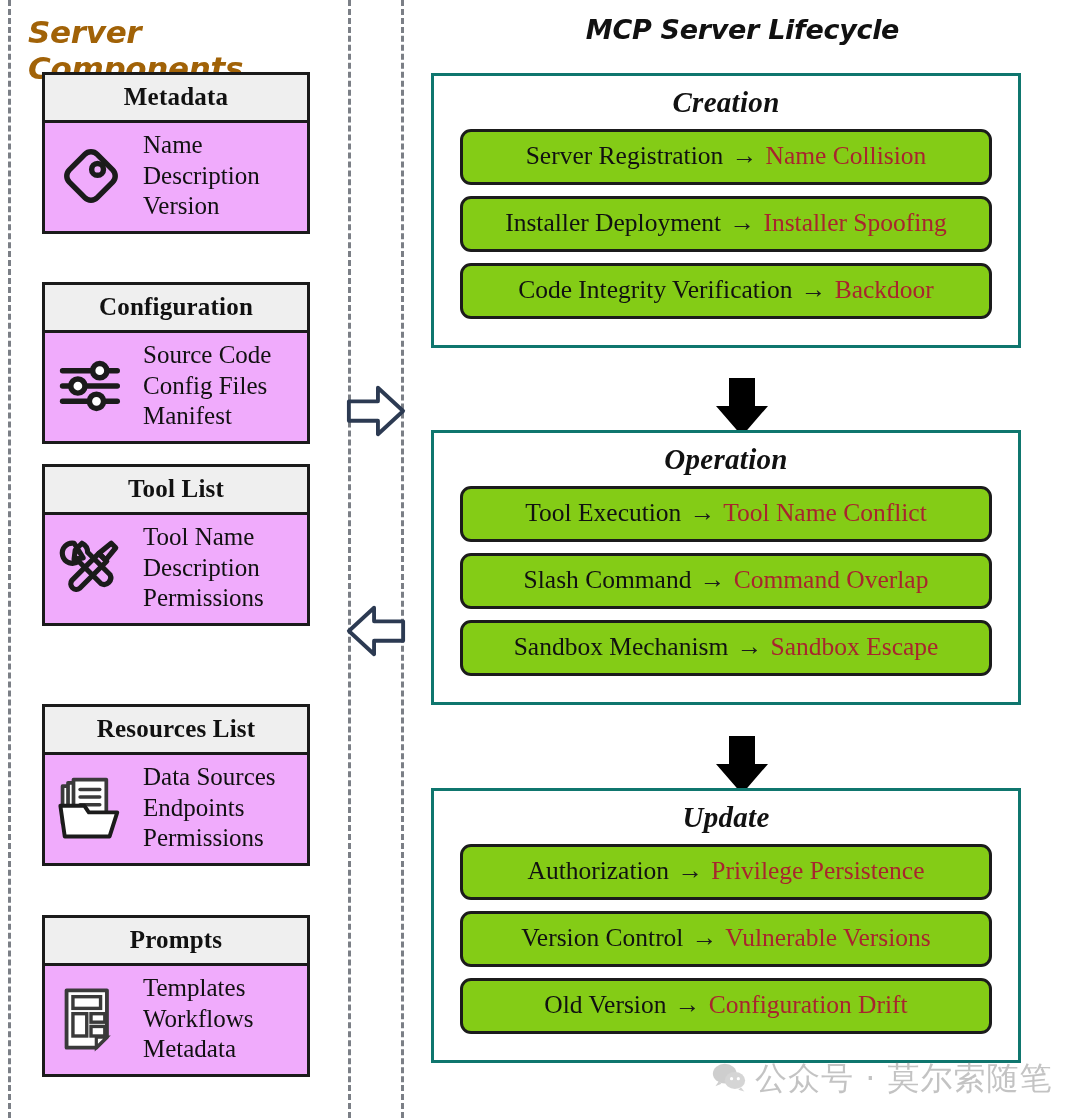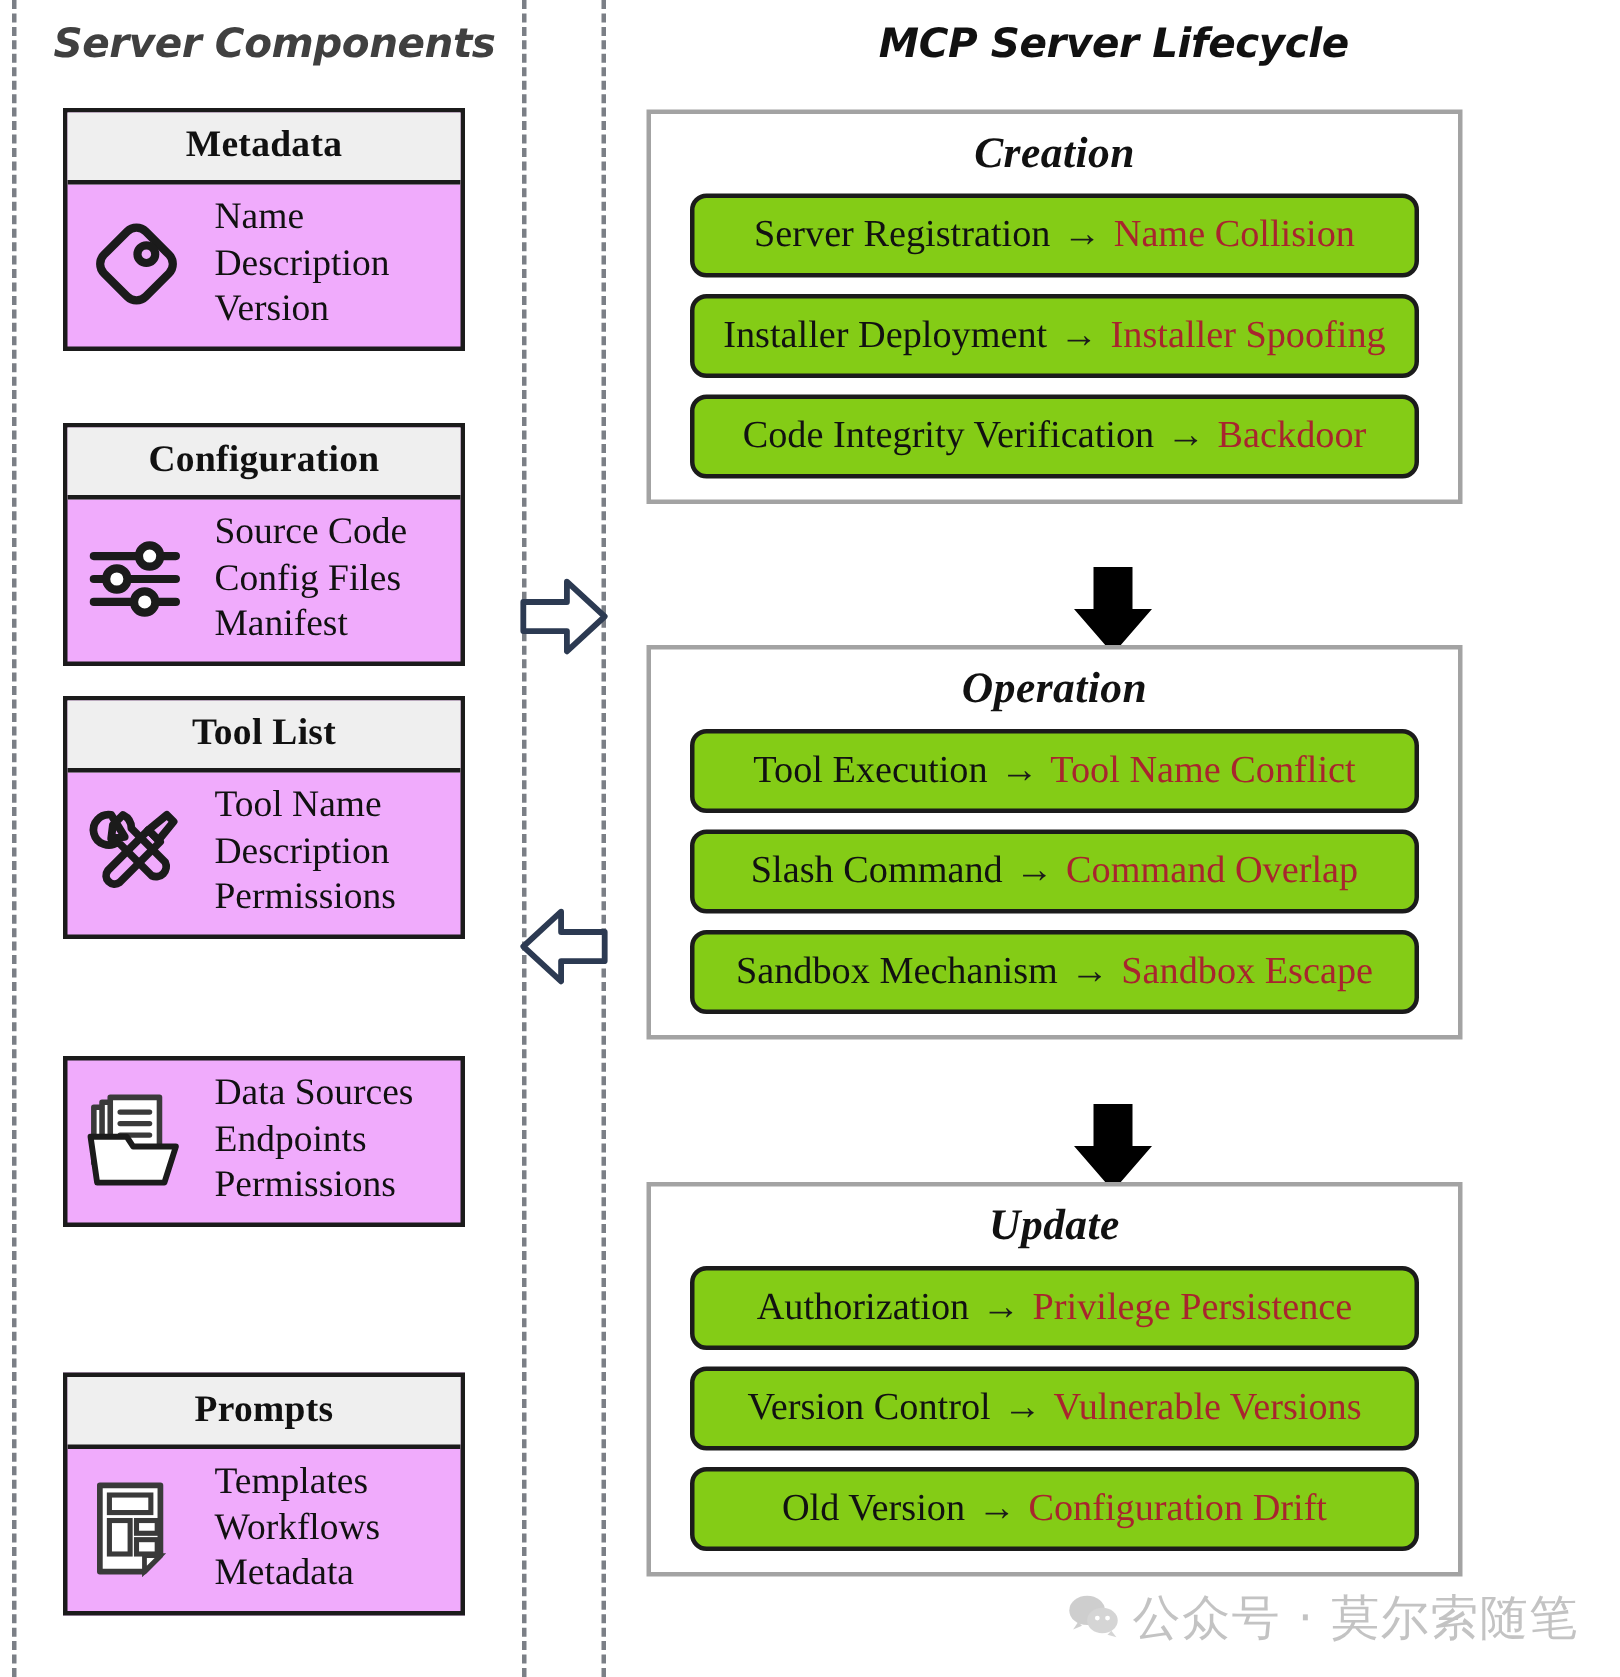--- a/index.html
+++ b/index.html
@@ -33,25 +33,25 @@
     position: absolute;
     left: 28px;
     top: 0;
     width: 310px;
     height: 1118px;
   }
   #left-title {
     font-family: "DejaVu Sans", sans-serif;
     font-weight: bold;
     font-style: italic;
-    font-size: 27px;
-    text-align: center;
+    font-size: 31px;
+    text-align: left;
     letter-spacing: -0.3px;
     padding-top: 14px;
-    color: #404040;
+    color: #a16207;
   }
   .comp-card {
     position: absolute;
     left: 14px;
     width: 268px;
     border: 3px solid #1b1b1b;
     background: #f0abfc;
     box-sizing: border-box;
   }
   .comp-head {
@@ -113,25 +113,25 @@
     font-weight: bold;
     font-style: italic;
     font-size: 27px;
     text-align: center;
     padding-top: 14px;
     letter-spacing: -0.3px;
   }
   .phase {
     position: absolute;
     left: 26px;
-    width: 544px;
-    border: 3px solid #a3a3a3;
+    width: 590px;
+    border: 3px solid #0f766e;
     background: #fff;
     box-sizing: border-box;
-    padding: 6px 26px 14px 26px;
+    padding: 6px 26px 26px 26px;
   }
   .phase-title {
     text-align: center;
     font-weight: bold;
     font-style: italic;
     font-size: 29px;
     margin: 4px 0 10px 0;
     letter-spacing: 0.3px;
   }
   .risk-row {
@@ -249,20 +249,21 @@
       </div>
       <div class="comp-lines">
         <div>Tool Name</div>
         <div>Description</div>
         <div>Permissions</div>
       </div>
     </div>
   </div>
 
   <div class="comp-card" id="card-resources">
+    <div class="comp-head">Resources List</div>
     <div class="comp-body">
       <div class="comp-icon">
         <svg width="70" height="70" viewBox="0 0 64 64">
           <g stroke="#3a3a3a" stroke-width="3.4" fill="#fff" stroke-linejoin="round">
             <rect x="6" y="12" width="30" height="34"></rect>
             <rect x="11" y="9" width="30" height="37"></rect>
             <rect x="16" y="6" width="30" height="40"></rect>
           </g>
           <g stroke="#3a3a3a" stroke-width="3.2" stroke-linecap="round">
             <line x1="22" y1="15" x2="40" y2="15"></line>

